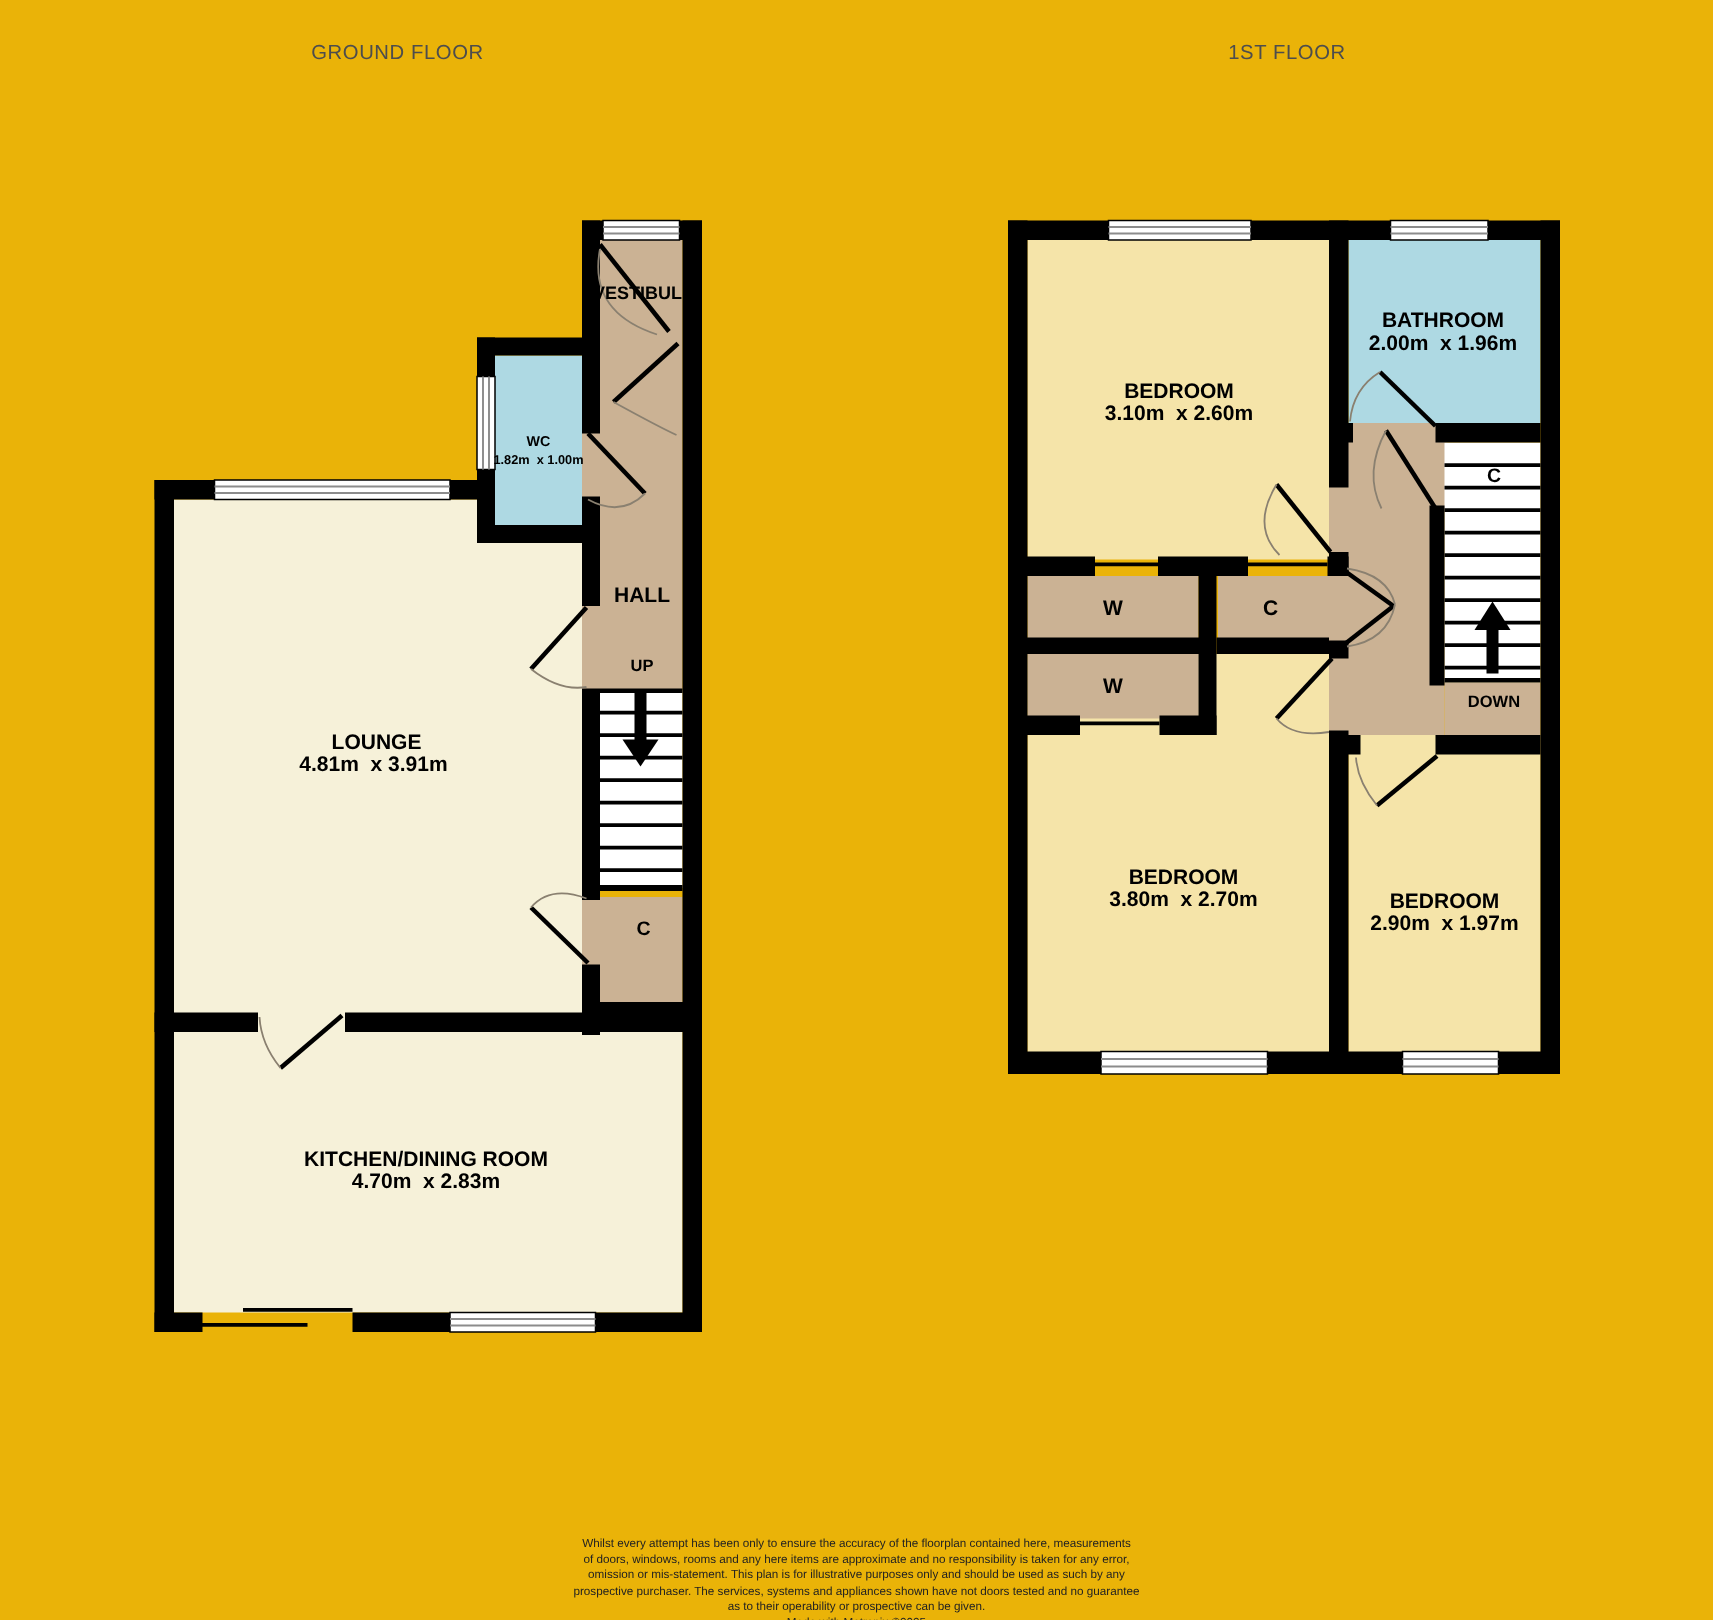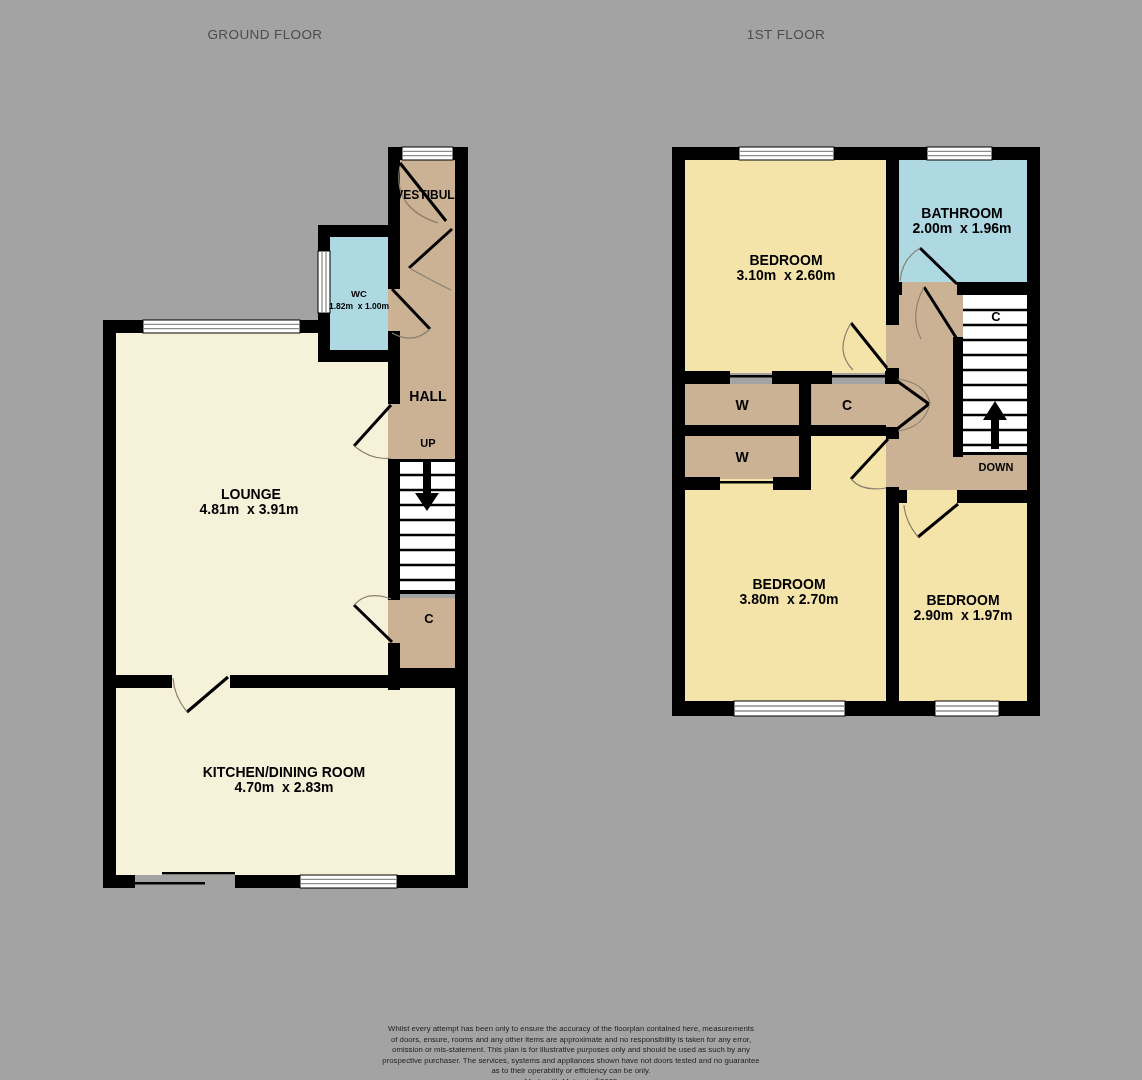--- a/index.html
+++ b/index.html
@@ -1,21 +1,21 @@
 <!DOCTYPE html>
 <html><head>
 <meta charset="utf-8">
 <style>
   html,body{margin:0;padding:0;background:#ffffff;}
-  .page{position:relative;width:1142px;height:1080px;background:#a3a3a3;overflow:hidden;
+  .page{position:relative;width:1142px;height:1080px;background:#eab308;overflow:hidden;
         font-family:"Liberation Sans",sans-serif;}
   .floor-title{position:absolute;top:27px;width:220px;text-align:center;
         font-size:13.5px;letter-spacing:.4px;color:#4d4d4d;}
   #gf-title{left:155px;}
-  #ff-title{left:676px;}
+  #ff-title{left:748px;}
   svg text{font-family:"Liberation Sans",sans-serif;font-weight:bold;fill:#000;
         text-anchor:middle;white-space:pre;}
   .t14{font-size:14px;} .t13{font-size:13px;} .t12{font-size:12px;}
   .t11{font-size:11px;} .t95{font-size:9.5px;} .t85{font-size:8.5px;}
   .leaf{stroke:#000;stroke-width:3;fill:none;}
   .arc{stroke:#8a8070;stroke-width:1.2;fill:none;}
   .tread{stroke:#000;stroke-width:2.5;}
   .winframe{fill:#fff;stroke:#000;stroke-width:1;}
   .winline{stroke:#8c8c8c;stroke-width:1.3;}
   .slide{fill:#000;}
@@ -287,20 +287,20 @@
         <text class="t14" x="789" y="589">BEDROOM</text>
         <text class="t14" x="789" y="604">3.80m  x 2.70m</text>
         <text class="t14" x="963" y="605">BEDROOM</text>
         <text class="t14" x="963" y="620">2.90m  x 1.97m</text>
       </g>
     </g>
   </svg>
 
   <div class="footer">
     <div>Whilst every attempt has been only to ensure the accuracy of the floorplan contained here, measurements</div>
-    <div>of doors, ensure, rooms and any other items are approximate and no responsibility is taken for any error,</div>
+    <div>of doors, windows, rooms and any here items are approximate and no responsibility is taken for any error,</div>
     <div>omission or mis-statement. This plan is for illustrative purposes only and should be used as such by any</div>
     <div>prospective purchaser. The services, systems and appliances shown have not doors tested and no guarantee</div>
-    <div>as to their operability or efficiency can be only.</div>
+    <div>as to their operability or prospective can be given.</div>
     <div>Made with Metropix ©2025</div>
   </div>
 
 </div>
 
 </body></html>

